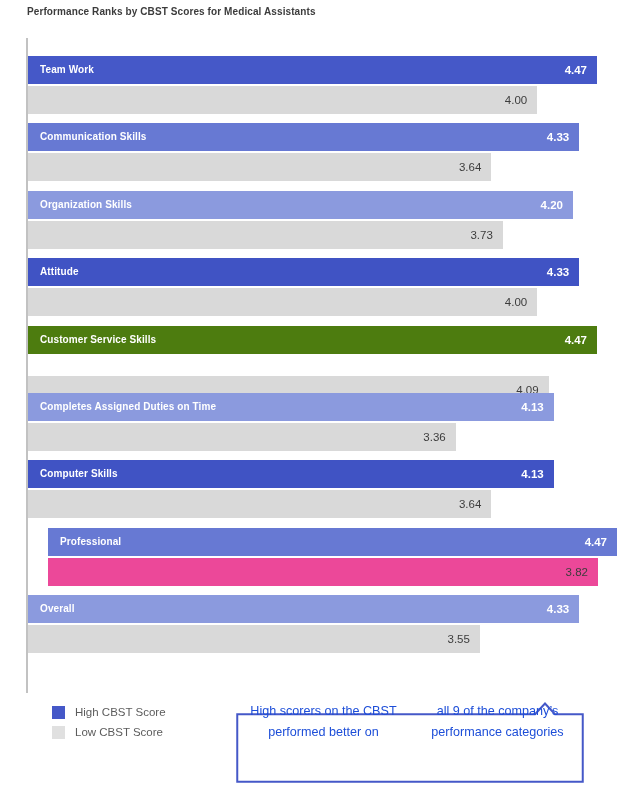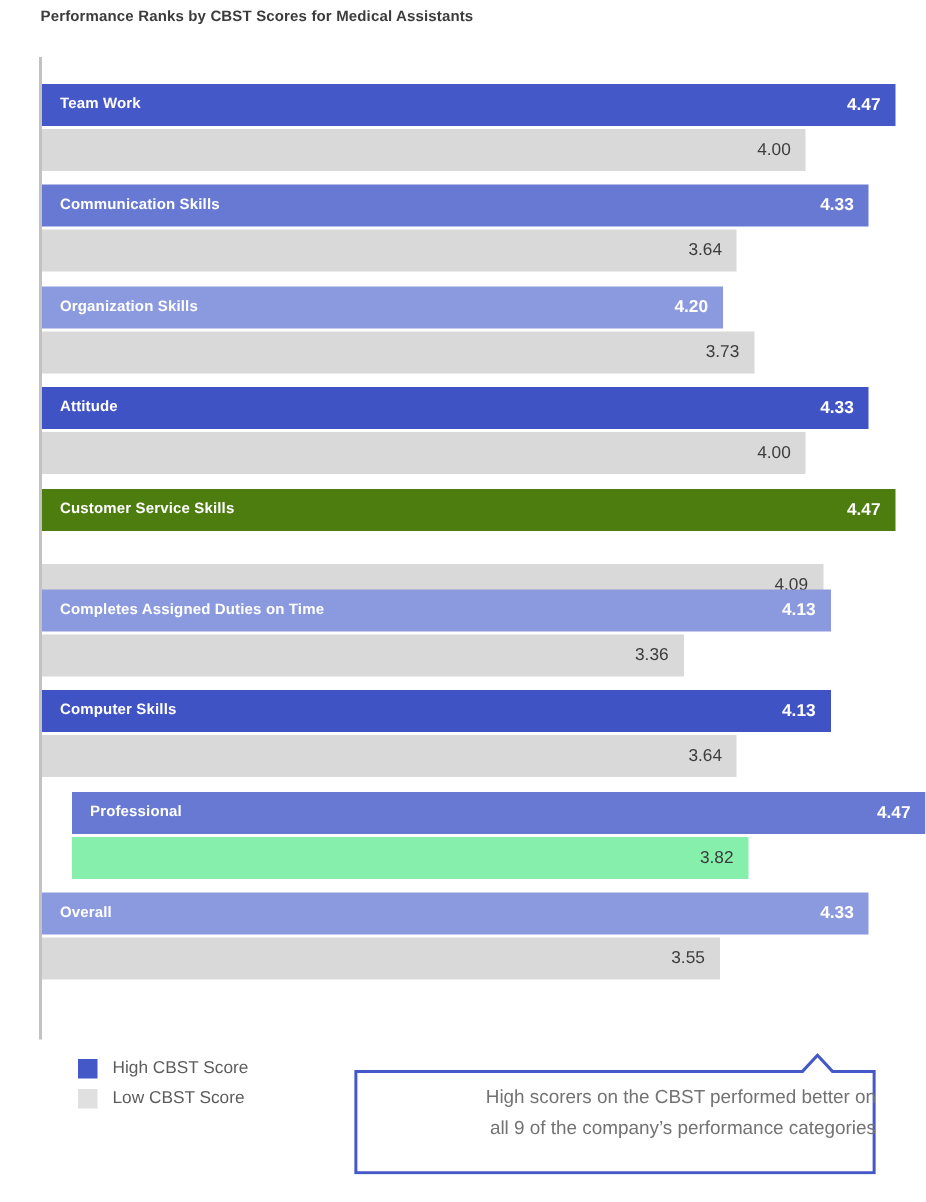--- a/index.html
+++ b/index.html
@@ -124,25 +124,25 @@
     height: 82px;
   }
   .callout-svg { position: absolute; left: 0; top: 0; }
   .callout-text {
     position: absolute;
     left: 0;
     top: 0;
     width: 348px;
     height: 82px;
     display: flex;
-    flex-direction: column;
-    align-items: flex-end;
+    flex-direction: row;
+    align-items: flex-start;
     justify-content: center;
     font-size: 12.6px;
-    color: #737373;
+    color: #1d4ed8;
     line-height: 21px;
     text-align: center;
   }
 </style>
 </head>
 <body>
 
 <div id="root">
 
   <div class="chart-title">Performance Ranks by CBST Scores for Medical Assistants</div>
@@ -161,21 +161,21 @@
       <div class="row-group" style="top: 85.4px; height: 58px;">
         <div class="bar high" style="width: 551.209px; background: rgb(103, 121, 211);">
           <span class="bar-label">Communication Skills</span>
           <span class="bar-value-high">4.33</span>
         </div>
         <div class="bar low" style="width: 463.372px; background: rgb(217, 217, 217);">
           <span class="bar-value-low">3.64</span>
         </div>
       </div>
       <div class="row-group" style="top: 152.8px; height: 58px;">
-        <div class="bar high" style="width: 454px; background: rgb(139, 154, 222);">
+        <div class="bar high" style="width: 545px; background: rgb(139, 154, 222);">
           <span class="bar-label">Organization Skills</span>
           <span class="bar-value-high">4.20</span>
         </div>
         <div class="bar low" style="width: 474.829px; background: rgb(217, 217, 217);">
           <span class="bar-value-low">3.73</span>
         </div>
       </div>
       <div class="row-group" style="top: 220.2px; height: 58px;">
         <div class="bar high" style="width: 551.209px; background: rgb(64, 83, 196); padding-left: 39px;">
           <span class="bar-label">Attitude</span>
@@ -210,21 +210,21 @@
         </div>
         <div class="bar low" style="width: 463.372px; background: rgb(217, 217, 217);">
           <span class="bar-value-low">3.64</span>
         </div>
       </div>
       <div class="row-group" style="top: 489.8px; height: 58px; margin-left: 20px;">
         <div class="bar high" style="width: 569.031px; background: rgb(103, 121, 211);">
           <span class="bar-label">Professional</span>
           <span class="bar-value-high">4.47</span>
         </div>
-        <div class="bar low" style="width: 451px; background: #86efac;">
+        <div class="bar low" style="width: 550px; background: #ec4899;">
           <span class="bar-value-low">3.82</span>
         </div>
       </div>
       <div class="row-group" style="top: 557.2px; height: 58px;">
         <div class="bar high" style="width: 551.209px; background: rgb(139, 154, 222);">
           <span class="bar-label">Overall</span>
           <span class="bar-value-high">4.33</span>
         </div>
         <div class="bar low" style="width: 451.915px; background: rgb(217, 217, 217);">
           <span class="bar-value-low">3.55</span>

